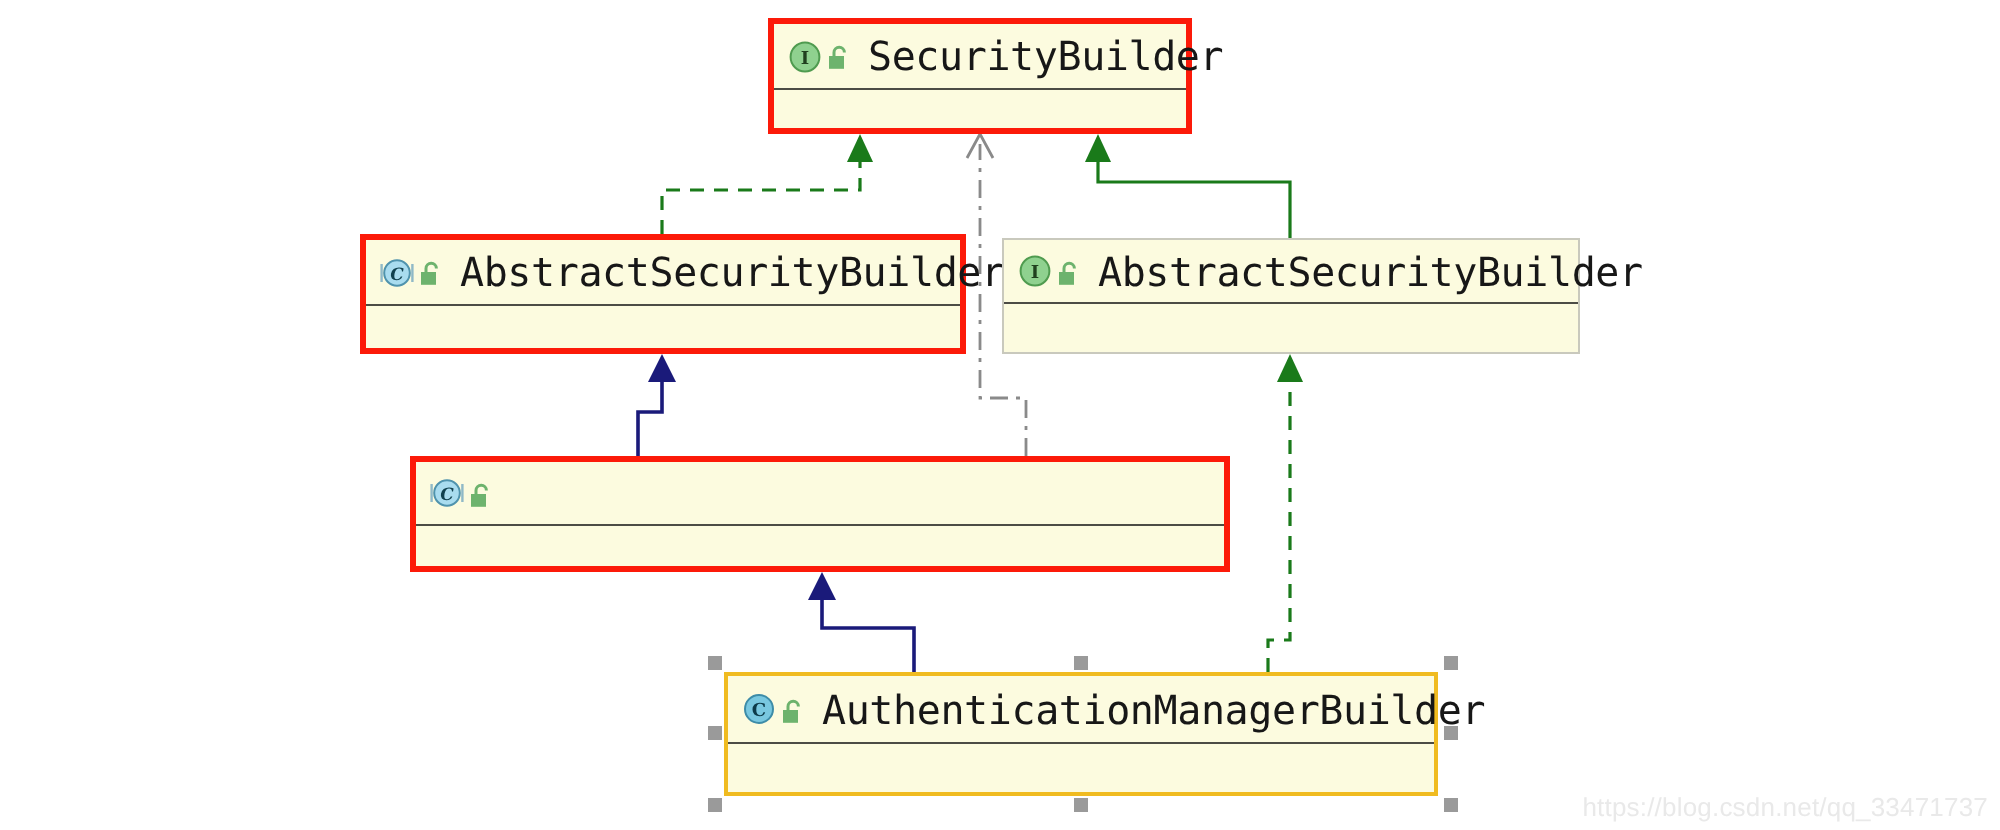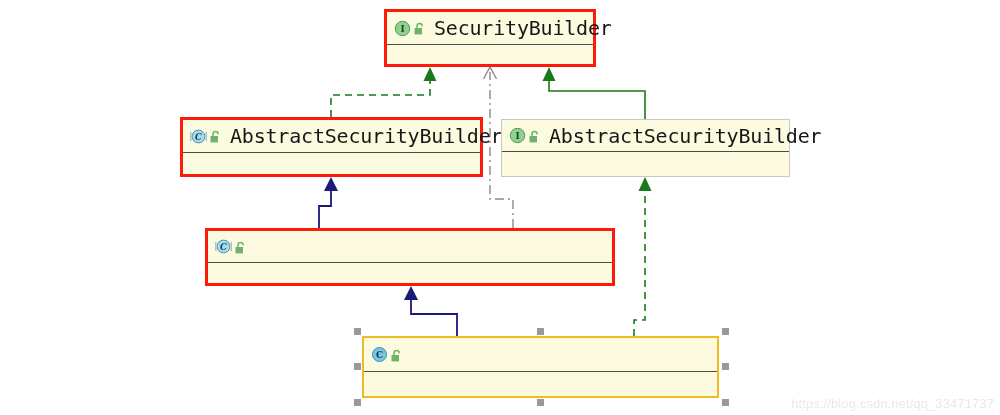--- a/index.html
+++ b/index.html
@@ -237,19 +237,20 @@
           <circle cx="8.5" cy="8.5" r="7" fill="#79c8e0" stroke="#3d8ca8" stroke-width="1"></circle>
           <text x="8.5" y="12" text-anchor="middle" font-family="DejaVu Serif, serif" font-size="9" font-weight="bold" fill="#0d3b4a">C</text>
         </svg>
       </span>
       <span class="icon-lock">
         <svg width="13" height="14" viewBox="0 0 13 14">
           <path d="M4 6 V4.2 A2.6 2.6 0 0 1 9.2 4.2" fill="none" stroke="#6db36d" stroke-width="1.5"></path>
           <rect x="1.5" y="6" width="7.5" height="6.4" fill="#6db36d"></rect>
         </svg>
       </span>
+      <span class="uml-title">AuthenticationManagerBuilder</span>
     </div>
     <div class="uml-body"></div>
   </div>
 
   <div id="watermark">https://blog.csdn.net/qq_33471737</div>
 
 </div>
 
 </body></html>

